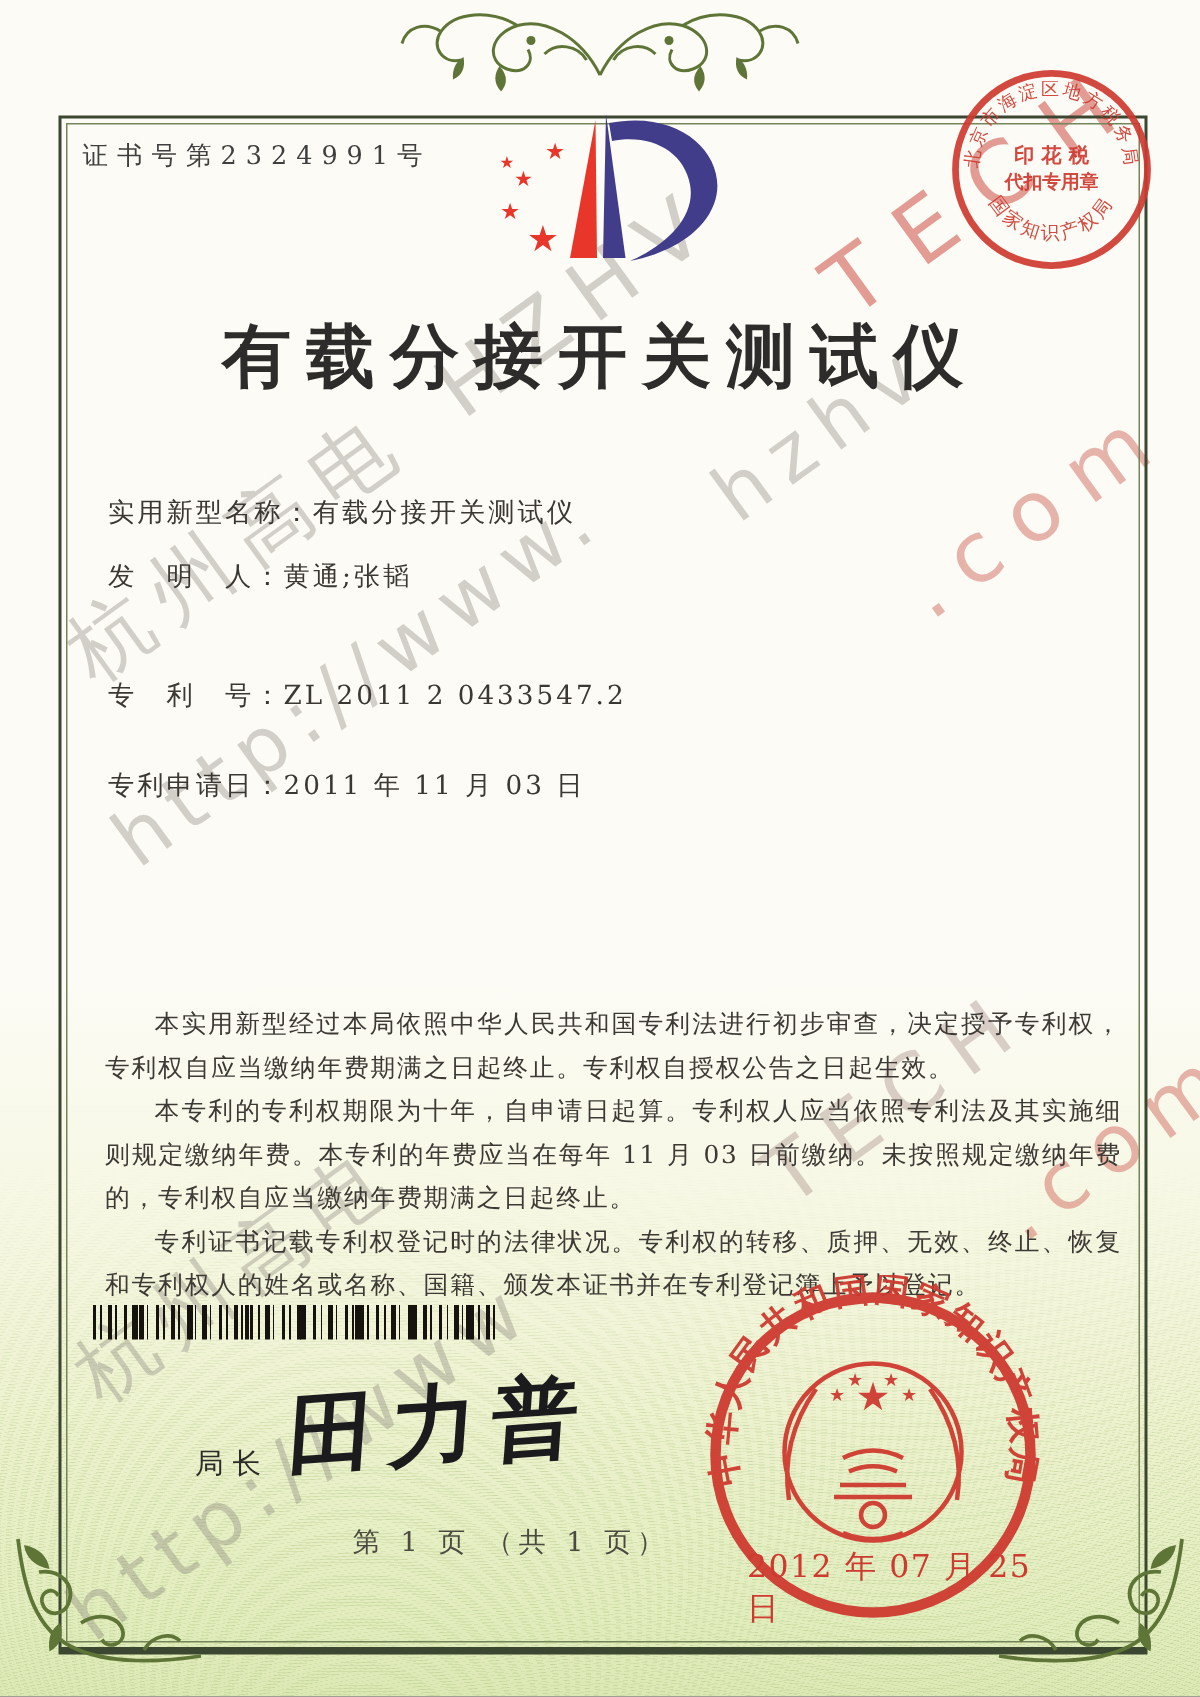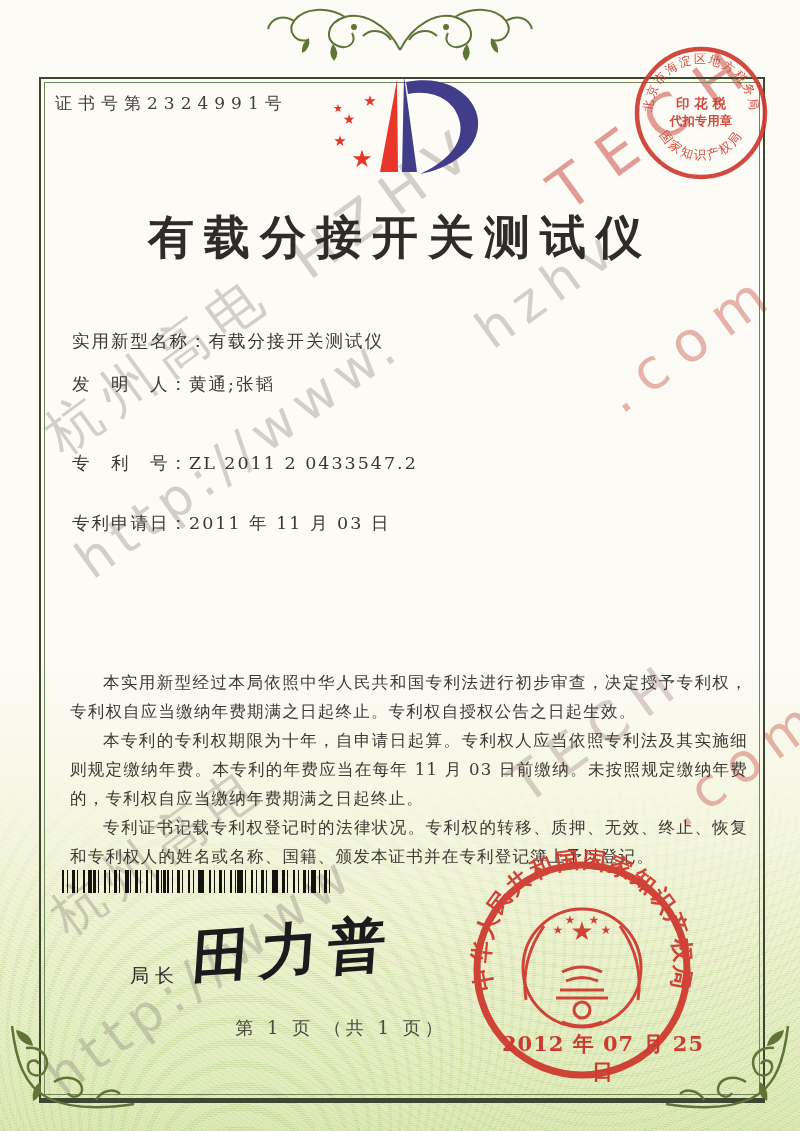--- a/index.html
+++ b/index.html
@@ -37,22 +37,22 @@
     line-height:29px;letter-spacing:1.2px;color:#3d3935;text-align:justify;}
   .paras p{margin:0;text-indent:2em;}
   .barcode{position:absolute;left:62px;top:870px;width:270px;height:23px;
     background:
       repeating-linear-gradient(90deg,#16130f 0 2px,transparent 2px 5px,#16130f 5px 6px,transparent 6px 10px,#16130f 10px 13px,transparent 13px 15px,#16130f 15px 16px,transparent 16px 21px),
       repeating-linear-gradient(90deg,transparent 0 27px,#16130f 27px 30px,transparent 30px 37px);}
   .director-label{position:absolute;left:130px;top:963px;font-size:19px;letter-spacing:6px;color:#2b2b28;}
   .signature{position:absolute;left:192px;top:912px;font-size:58px;font-weight:700;color:#1b1b1d;
     letter-spacing:10px;transform:rotate(-4deg) skewX(-8deg);font-family:"DejaVu Serif",serif;}
   .seal-bottom{position:absolute;left:462px;top:850px;width:240px;height:240px;opacity:.95;}
-  .seal-date{position:absolute;left:498px;top:1030px;width:210px;text-align:center;
-    font-size:21px;color:#cf3a30;font-weight:700;letter-spacing:1px;}
+  .seal-date{position:absolute;left:498px;top:1030px;width:210px;
+    font-size:21px;color:#cf3a30;font-weight:400;letter-spacing:1px;}
   .footer{position:absolute;left:39px;top:1016px;width:604px;text-align:center;
     font-size:18px;letter-spacing:4px;color:#4a4a40;}
   .ornament-top{position:absolute;left:263px;top:2px;width:274px;height:60px;}
   .corner{position:absolute;width:132px;height:94px;}
   .corner-left{left:6px;top:1020px;}
   .corner-right{left:662px;top:1020px;transform:scaleX(-1);}
 </style>
 </head>
 <body>
 

